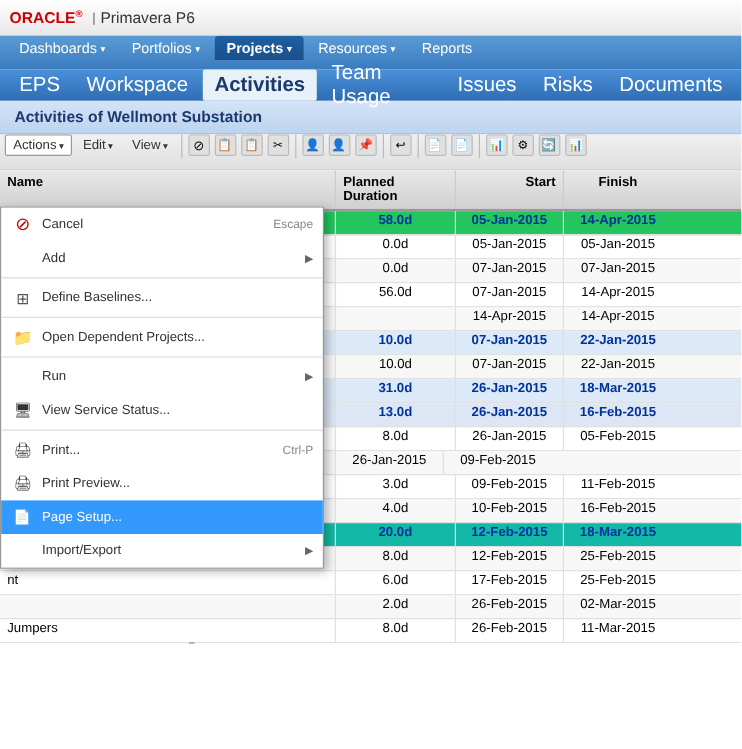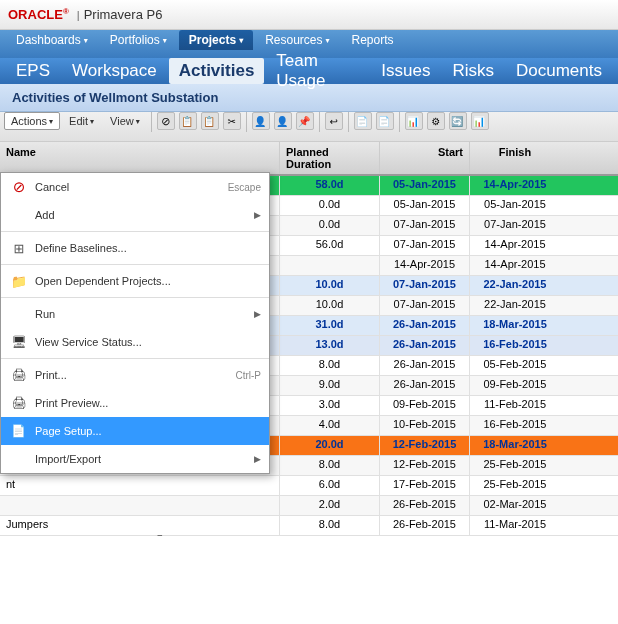--- a/index.html
+++ b/index.html
@@ -345,37 +345,36 @@
     <div class="cell-finish bold-date">16-Feb-2015</div>
   </div>
   <div class="table-row">
     <div class="cell-name"></div>
     <div class="cell-planned">8.0d</div>
     <div class="cell-start">26-Jan-2015</div>
     <div class="cell-finish">05-Feb-2015</div>
   </div>
   <div class="table-row">
     <div class="cell-name"></div>
-    <div class="cell-planned">9.0d</div>
     <div class="cell-start">26-Jan-2015</div>
     <div class="cell-finish">09-Feb-2015</div>
   </div>
   <div class="table-row">
     <div class="cell-name"></div>
     <div class="cell-planned">3.0d</div>
     <div class="cell-start">09-Feb-2015</div>
     <div class="cell-finish">11-Feb-2015</div>
   </div>
   <div class="table-row">
     <div class="cell-name">ch</div>
     <div class="cell-planned">4.0d</div>
     <div class="cell-start">10-Feb-2015</div>
     <div class="cell-finish">16-Feb-2015</div>
   </div>
-  <div class="table-row" style="background:#f97316;">
+  <div class="table-row" style="background:#14b8a6;">
     <div class="cell-name"></div>
     <div class="cell-planned bold-date">20.0d</div>
     <div class="cell-start bold-date">12-Feb-2015</div>
     <div class="cell-finish bold-date">18-Mar-2015</div>
   </div>
   <div class="table-row">
     <div class="cell-name">ctures</div>
     <div class="cell-planned">8.0d</div>
     <div class="cell-start">12-Feb-2015</div>
     <div class="cell-finish">25-Feb-2015</div>

